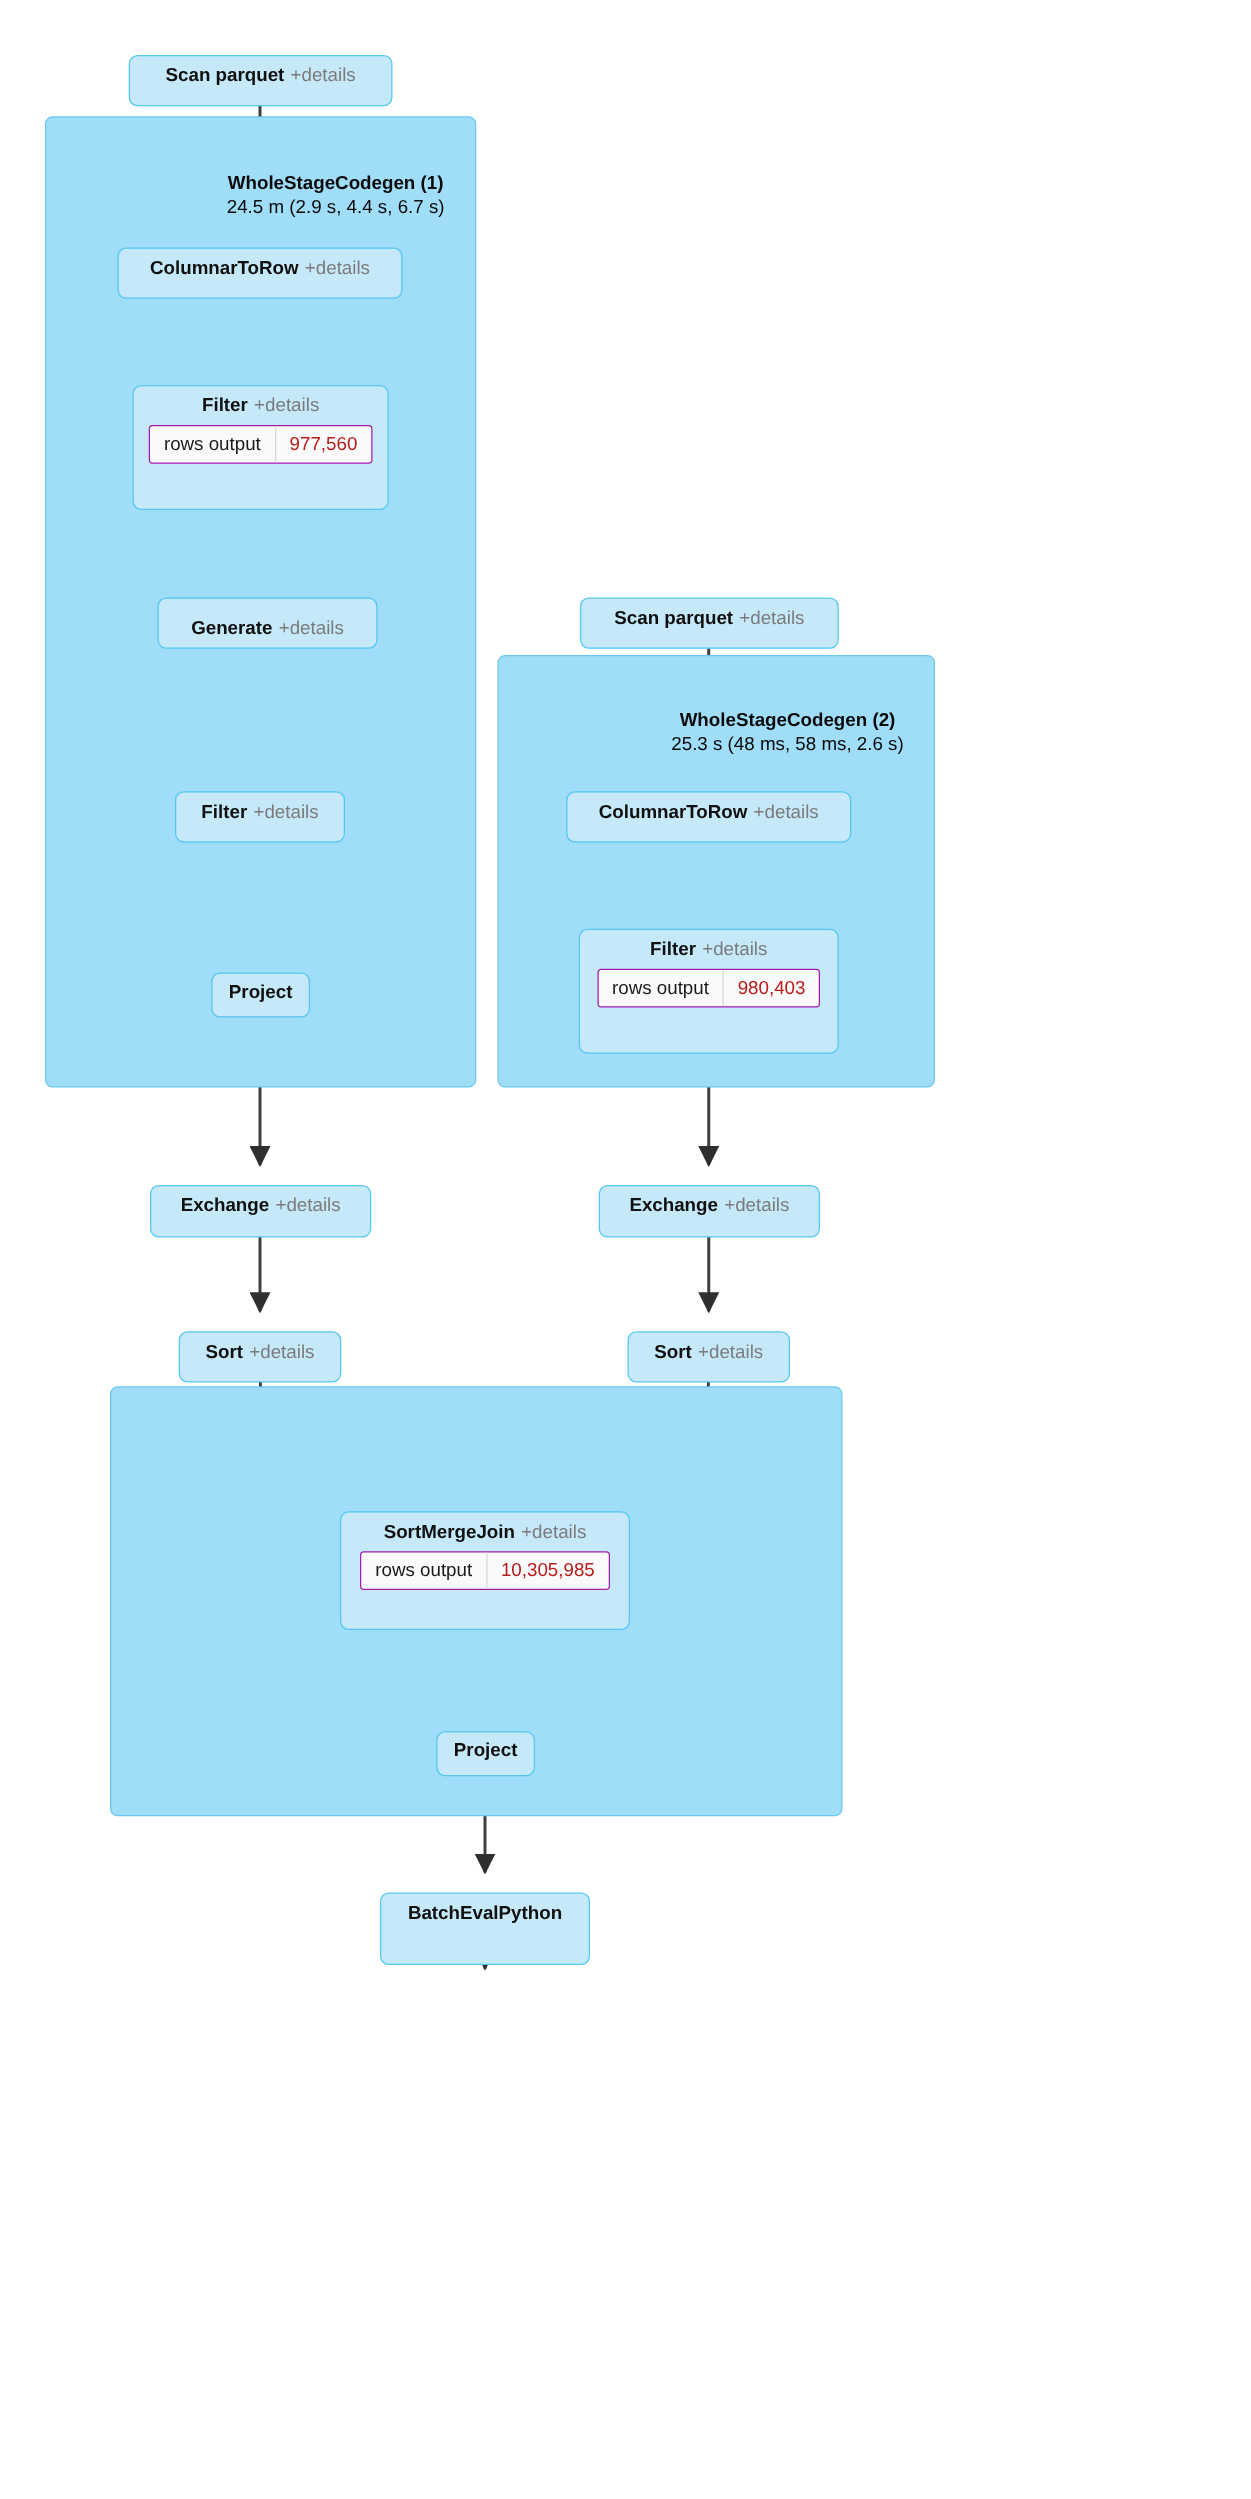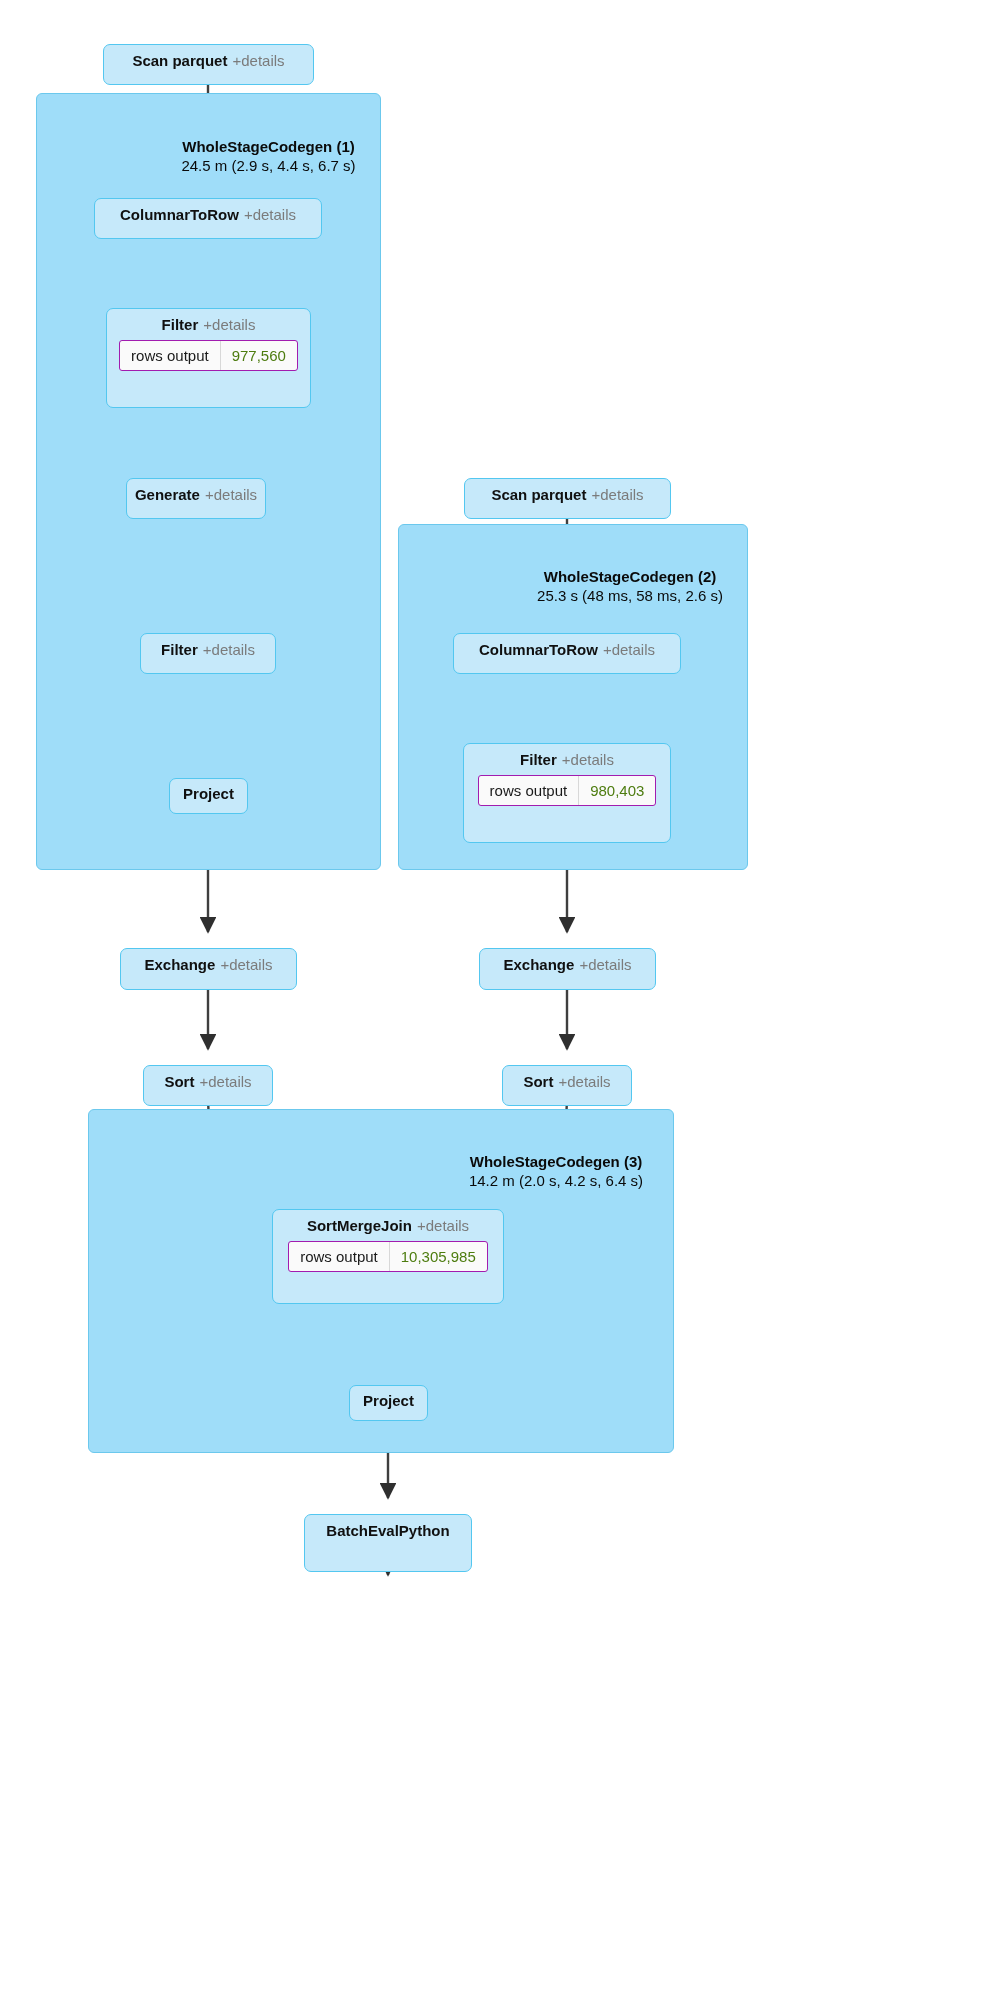--- a/index.html
+++ b/index.html
@@ -61,21 +61,21 @@
     display:flex;
     overflow:hidden;
     box-sizing:border-box;
   }
   .metric-key{
     font-size:15px;color:#1a1a1a;
     padding:6px 11px;white-space:nowrap;
     border-right:1px solid #d8d8d8;
   }
   .metric-val{
-    font-size:15px;color:#4d7c0f;
+    font-size:15px;color:#b91c1c;
     padding:6px 11px;white-space:nowrap;
     text-align:right;
   }
   svg#edges{position:absolute;left:0;top:0;width:1001px;height:1999px;pointer-events:none;}
 </style>
 </head>
 <body>
 
 <div id="canvas">
 
@@ -111,24 +111,20 @@
     <span class="stage-time">24.5 m (2.9 s, 4.4 s, 6.7 s)</span>
   </div>
 
   <div class="stage" style="left:398px;top:524px;width:350px;height:346px;"></div>
   <div class="stage-label" style="left:512px;top:543px;width:236px;">
     <span class="stage-title">WholeStageCodegen (2)</span>
     <span class="stage-time">25.3 s (48 ms, 58 ms, 2.6 s)</span>
   </div>
 
   <div class="stage" style="left:88px;top:1109px;width:586px;height:344px;"></div>
-  <div class="stage-label" style="left:438px;top:1128px;width:236px;">
-    <span class="stage-title">WholeStageCodegen (3)</span>
-    <span class="stage-time">14.2 m (2.0 s, 4.2 s, 6.4 s)</span>
-  </div>
 
   <div class="node" style="left:103px;top:28px;width:211px;height:41px;">
     <div class="node-head">
       <span class="node-name">Scan parquet</span>
       <span class="node-details">+details</span>
     </div>
   </div>
 
   <div class="node" style="left:94px;top:182px;width:228px;height:41px;">
     <div class="node-head">
@@ -141,21 +137,21 @@
     <div class="node-head">
       <span class="node-name">Filter</span>
       <span class="node-details">+details</span>
     </div>
     <div class="metrics">
       <div class="metric-key">rows output</div>
       <div class="metric-val">977,560</div>
     </div>
   </div>
 
-  <div class="node" style="left:126px;top:462px;width:140px;height:41px;">
+  <div class="node" style="left:126px;top:462px;width:176px;height:41px;justify-content:flex-end;">
     <div class="node-head">
       <span class="node-name">Generate</span>
       <span class="node-details">+details</span>
     </div>
   </div>
 
   <div class="node" style="left:140px;top:617px;width:136px;height:41px;">
     <div class="node-head">
       <span class="node-name">Filter</span>
       <span class="node-details">+details</span>

